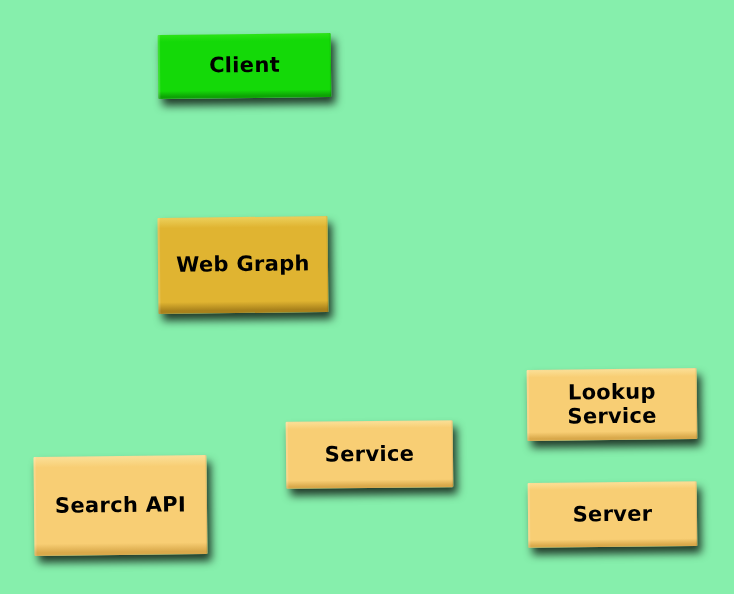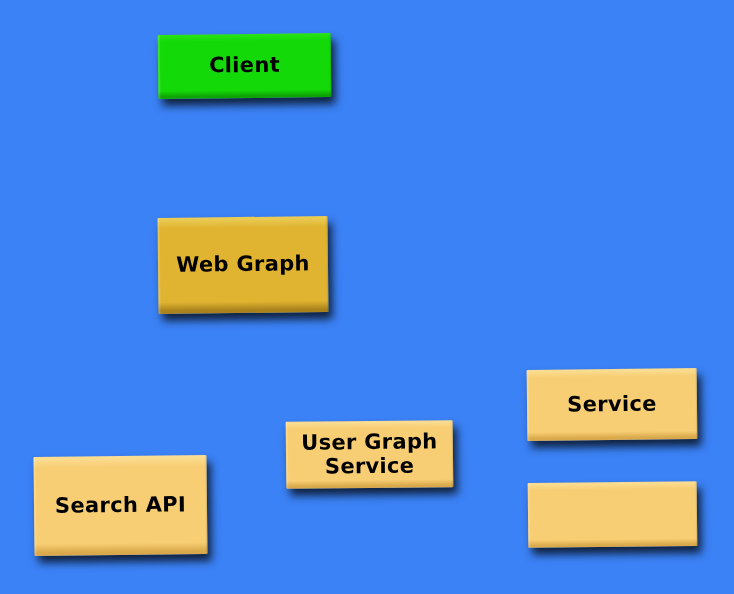--- a/index.html
+++ b/index.html
@@ -4,21 +4,21 @@
 <style>
   html, body {
     margin: 0;
     padding: 0;
     background: #000000;
   }
   .stage {
     position: relative;
     width: 734px;
     height: 594px;
-    background: #3b82f6;
+    background: #86efac;
     overflow: hidden;
     font-family: "DejaVu Sans", "Liberation Sans", sans-serif;
   }
   .node {
     position: absolute;
     display: flex;
     align-items: center;
     justify-content: center;
     text-align: center;
     font-weight: 700;
@@ -70,29 +70,30 @@
   </div>
 
   <div class="node pos-search-api" style="--fill: #f8ce74; --hi: #fbe098; --lo: #d9a94b; color: rgb(0, 0, 0);">
     <div class="label">
       <span class="line">Search API</span>
     </div>
   </div>
 
   <div class="node pos-user-graph" style="--fill: #f8ce74; --hi: #fbe098; --lo: #d9a94b; color: rgb(0, 0, 0);">
     <div class="label">
-      <span class="line">User Graph</span>
       <span class="line">Service</span>
     </div>
   </div>
 
   <div class="node pos-lookup-service" style="--fill: #f8ce74; --hi: #fbe098; --lo: #d9a94b; color: rgb(0, 0, 0);">
     <div class="label">
+      <span class="line">Lookup</span>
       <span class="line">Service</span>
     </div>
   </div>
 
   <div class="node pos-person-server" style="--fill: #f8ce74; --hi: #fbe098; --lo: #d9a94b; color: rgb(0, 0, 0);">
     <div class="label">
+      <span class="line">Server</span>
     </div>
   </div>
 
 </div>
 
 </body></html>

